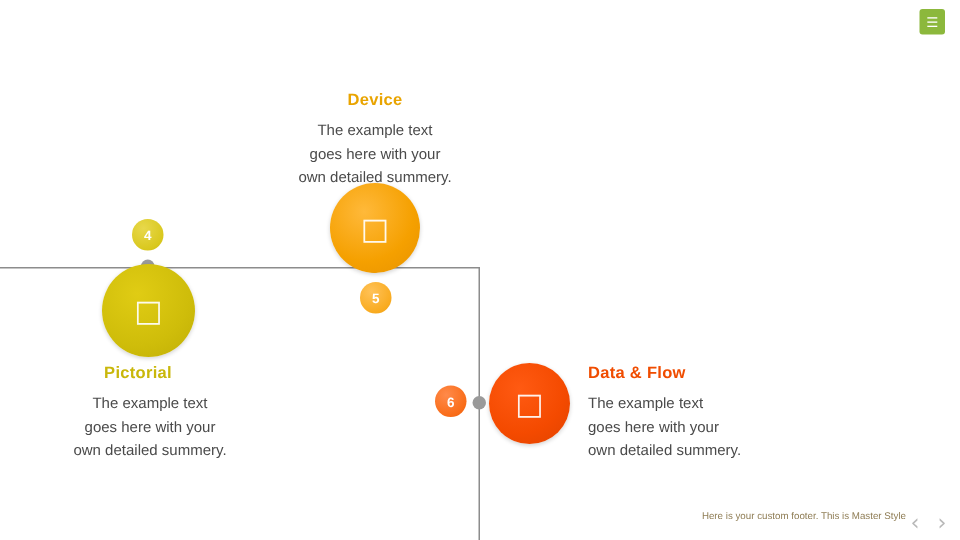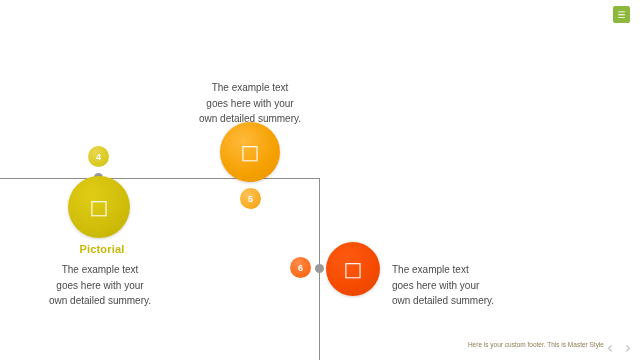--- a/index.html
+++ b/index.html
@@ -116,21 +116,21 @@
     font-size: 10px;
     line-height: 1.55;
     color: #4a4a4a;
   }
   .center { text-align: center; }
   .left   { text-align: left; }
 
   .title-device    { left: 170px; top: 61px;  width: 160px; color: #e9a400; }
   .body-device     { left: 170px; top: 80px;  width: 160px; }
 
-  .title-pictorial { left: 22px;  top: 243px; width: 160px; color: #c9b70a; }
+  .title-pictorial { left: 12px;  top: 243px; width: 160px; color: #c9b70a; }
   .body-pictorial  { left: 20px;  top: 262px; width: 160px; }
 
   .title-dataflow  { left: 392px; top: 243px; width: 180px; color: #f04c00; }
   .body-dataflow   { left: 392px; top: 262px; width: 180px; }
 
   
   .footer {
     position: absolute;
     right: 36px;
     bottom: 12px;
@@ -175,35 +175,37 @@
   <div class="line-h" style="left:0px; top:178px; width:320px;"></div>
   <div class="line-v" style="left:319px; top:178px; height:182px;"></div>
 
   <div class="dot" style="left:94px; top:173px;"></div>
   <div class="dot" style="left:245px; top:173px;"></div>
   <div class="dot" style="left:315px; top:264px;"></div>
 
   <div class="node node-device">
     <span class="glyph">□</span>
   </div>
+  <div class="title center title-device">Device</div>
   <div class="body center body-device" style="white-space:pre-line;">The example text
 goes here with your
 own detailed summery.</div>
 
   <div class="node node-pictorial">
     <span class="glyph">□</span>
   </div>
   <div class="title center title-pictorial">Pictorial</div>
   <div class="body center body-pictorial" style="white-space:pre-line;">The example text
 goes here with your
 own detailed summery.</div>
 
   <div class="node node-dataflow">
     <span class="glyph">□</span>
   </div>
+  <div class="title left title-dataflow">Data &amp; Flow</div>
   <div class="body left body-dataflow" style="white-space:pre-line;">The example text
 goes here with your
 own detailed summery.</div>
 
   <div class="badge badge-4">4</div>
   <div class="badge badge-5">5</div>
   <div class="badge badge-6">6</div>
 
   <div class="footer">Here is your custom footer. This is Master Style</div>
 

